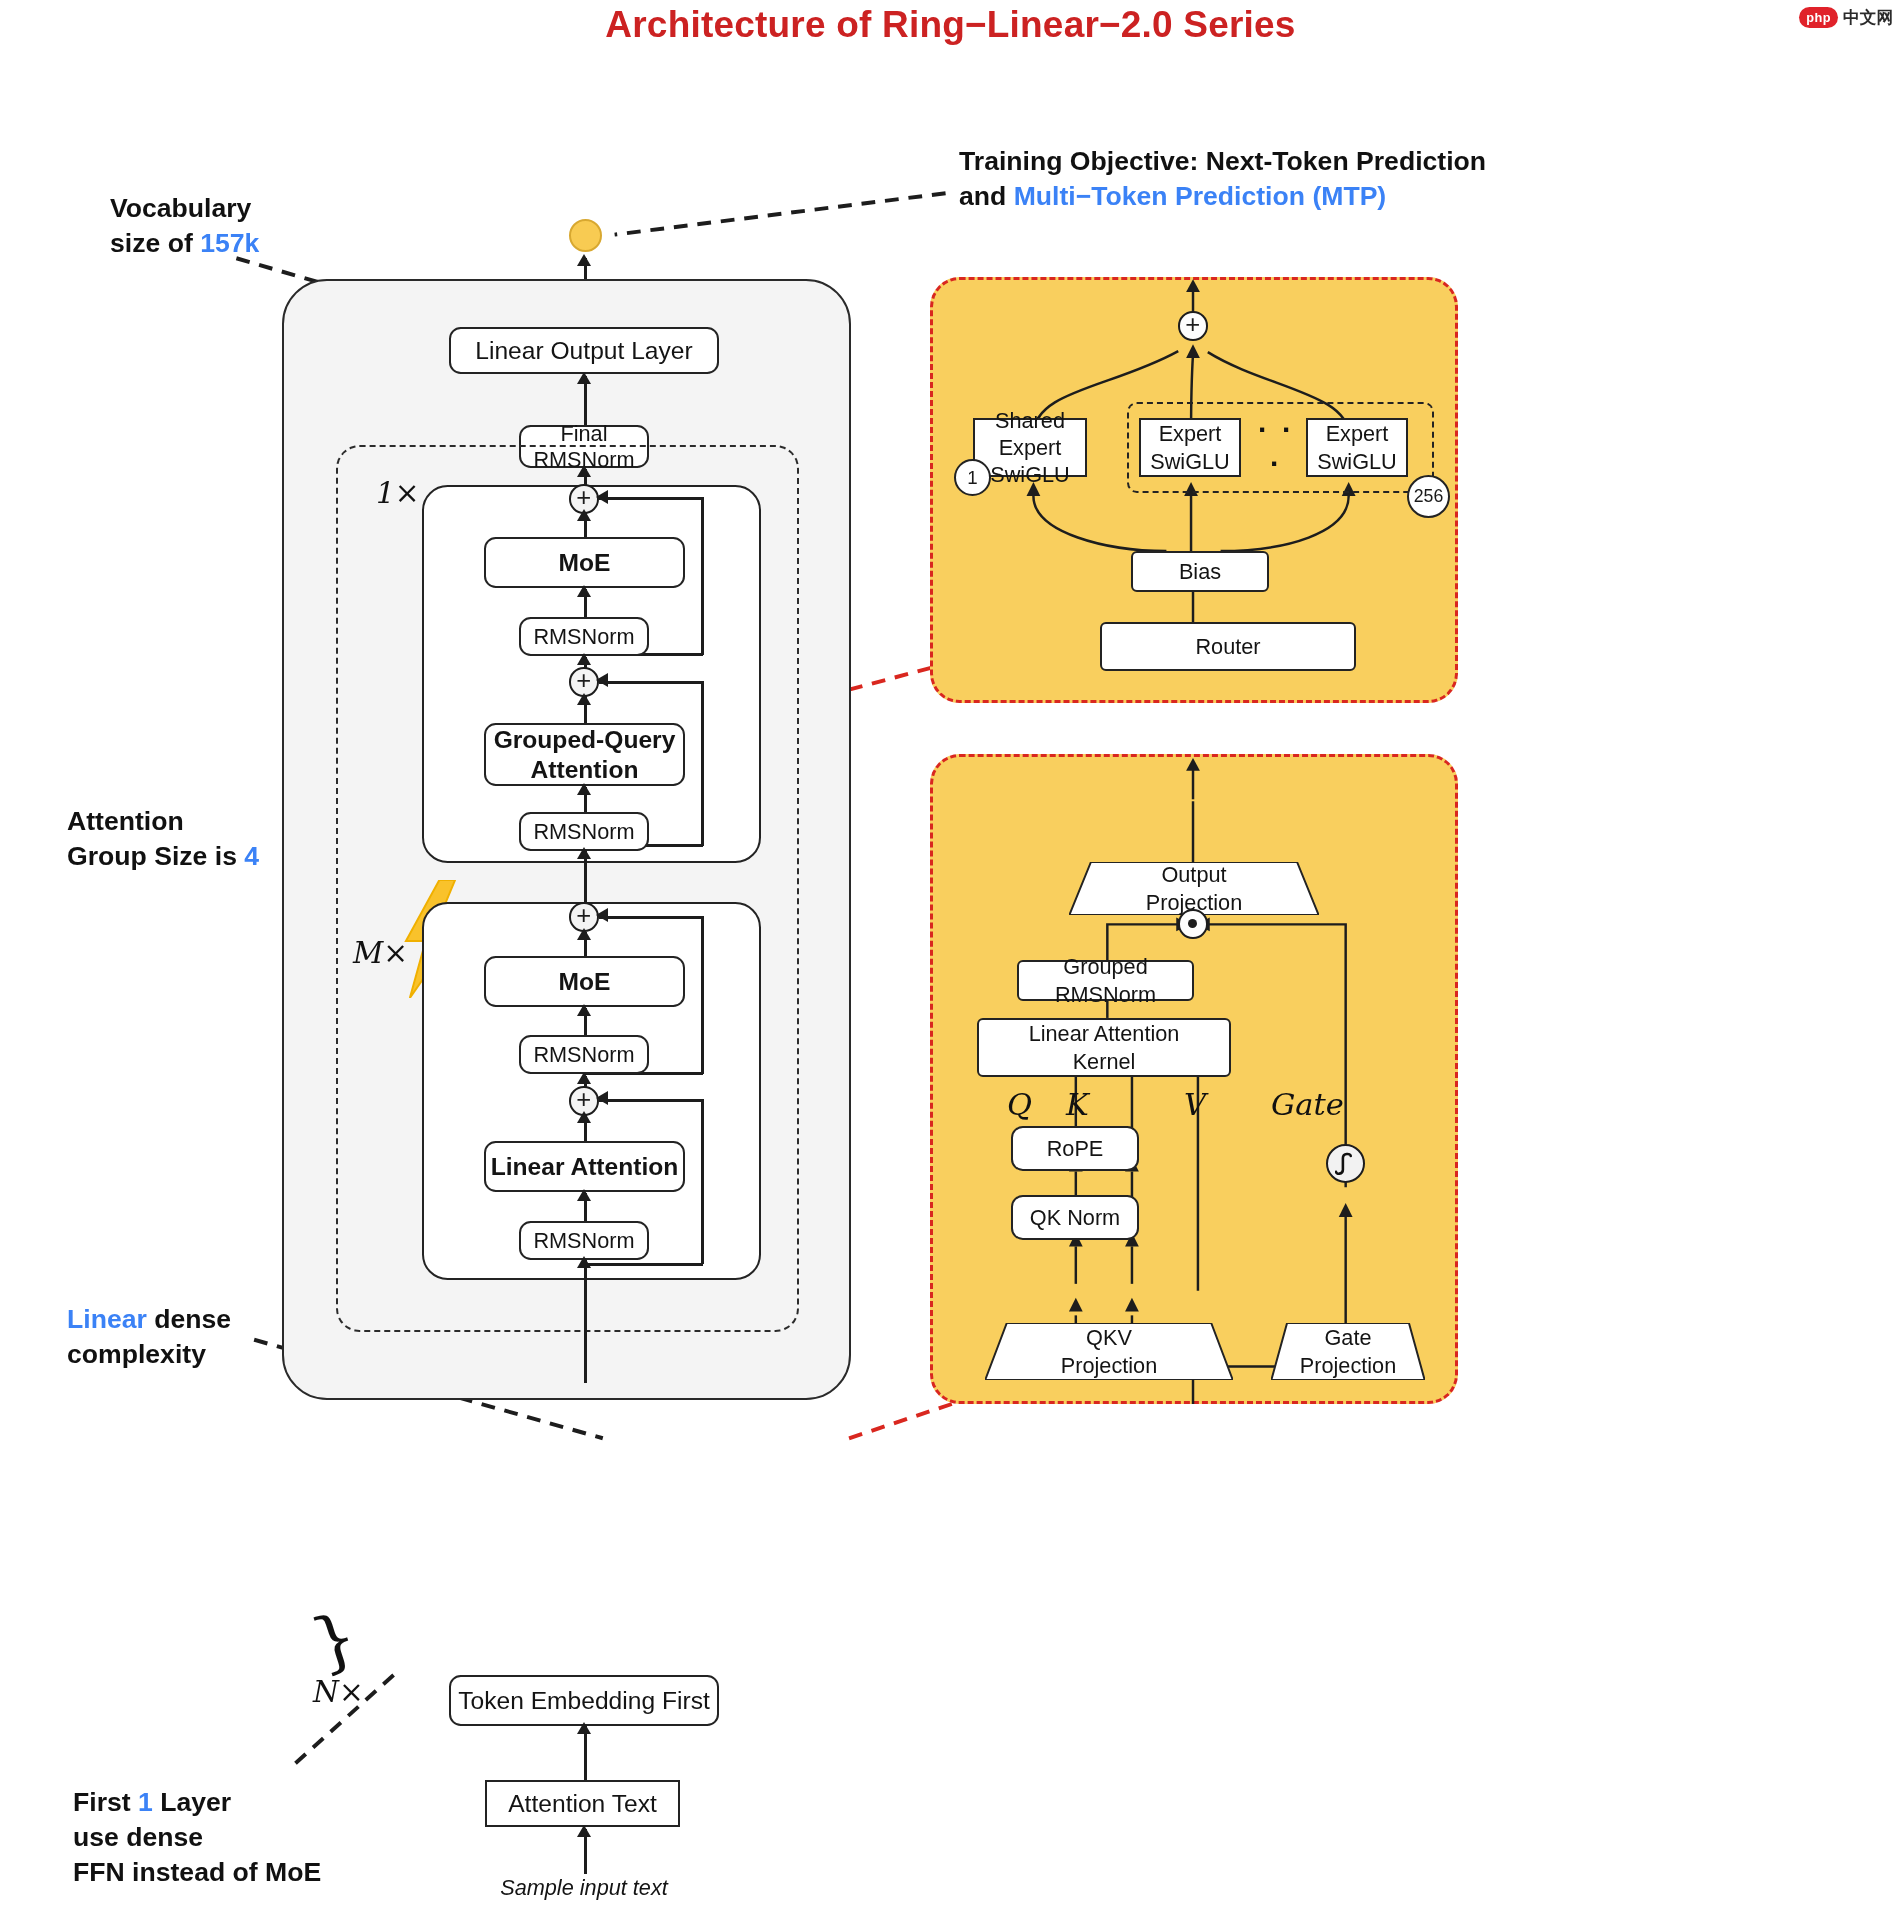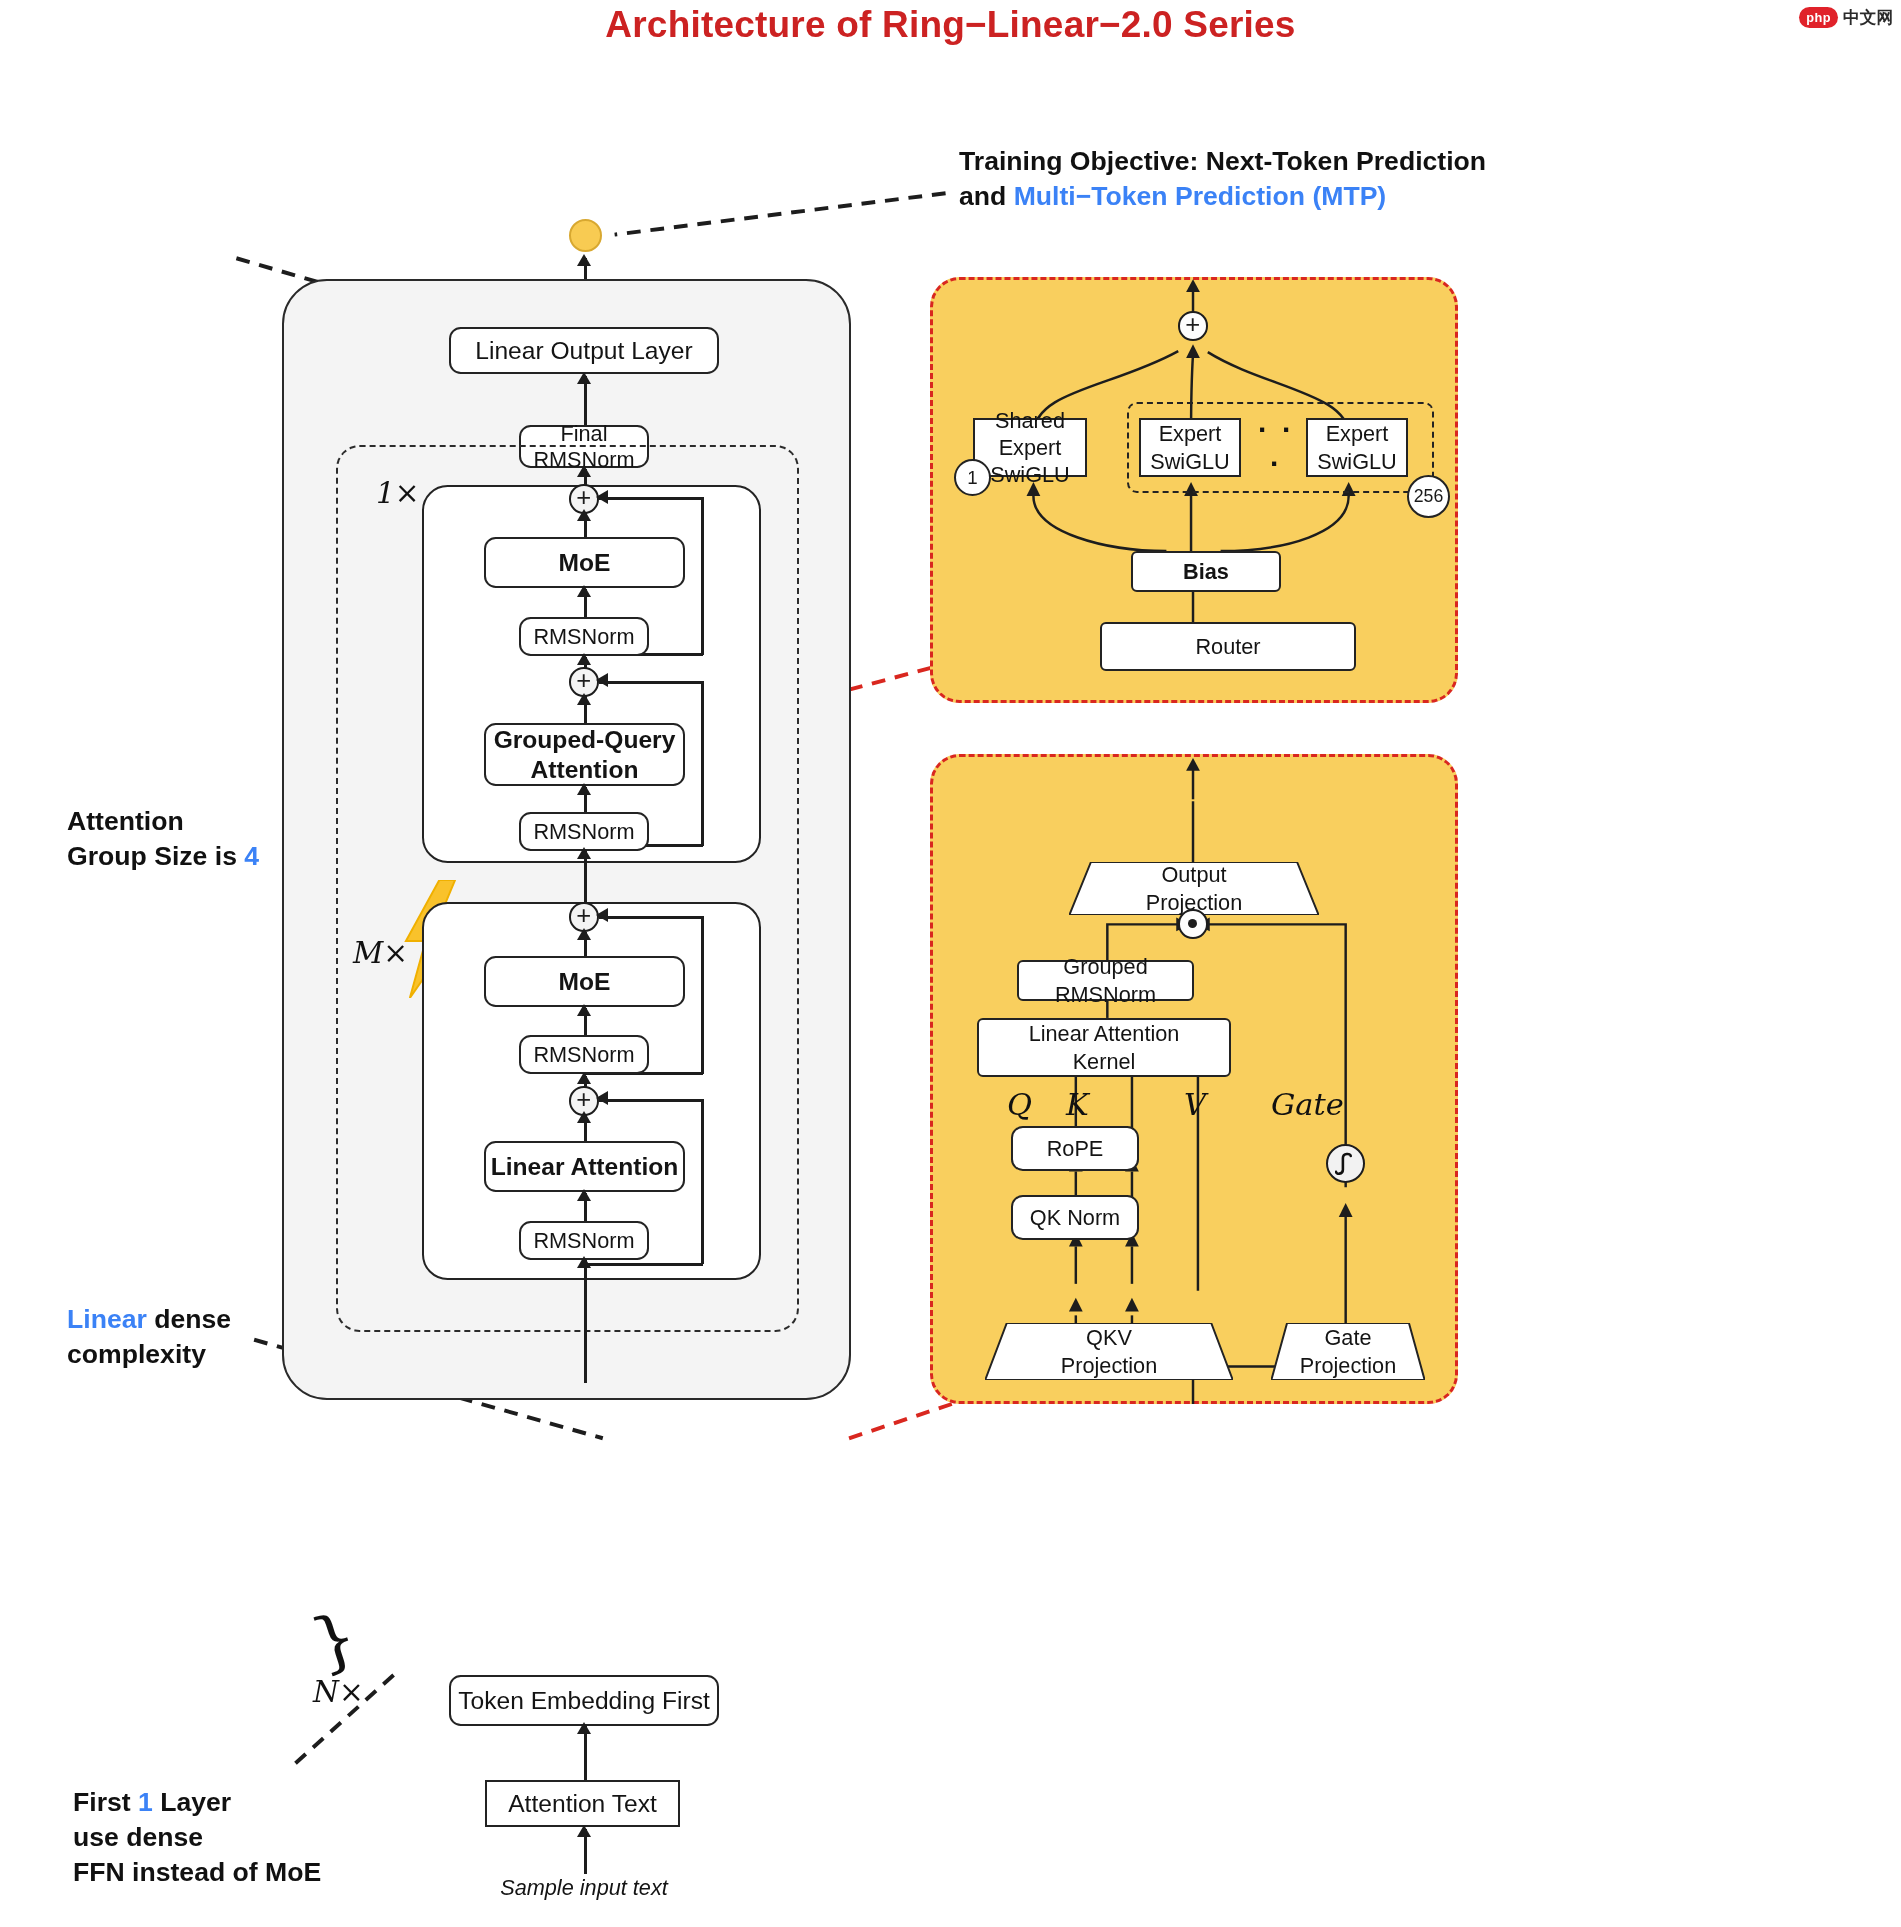--- a/index.html
+++ b/index.html
@@ -159,20 +159,24 @@
 
 <div id="canvas">
 
   <div class="abs" id="title">Architecture of Ring−Linear−2.0 Series</div>
 
   <div class="abs" id="watermark">
     <div id="wm-badge">php</div>
     <div id="wm-text">中文网</div>
   </div>
 
+  <div class="abs anno" style="left:110px;top:191px;width:296px;">
+    <div>Vocabulary</div>
+    <div><span>size of </span><span class="red">157k</span></div>
+  </div>
 
   <div class="abs anno" style="left:959px;top:144px;width:630px;">
     <div>Training Objective: Next-Token Prediction</div>
     <div><span>and </span><span class="red">Multi−Token Prediction (MTP)</span></div>
   </div>
 
   <div class="abs anno" style="left:67px;top:804px;width:325px;">
     <div>Attention</div>
     <div><span>Group Size is </span><span class="red">4</span></div>
   </div>
@@ -360,21 +364,21 @@
 
   <div class="abs ellipsis ctr" style="left:1249px;top:435px;width:55px;height:23.6px;">· · ·</div>
 
   <div class="abs pbox ctr" style="left:1306px;top:418px;width:102px;height:59px;flex-direction:column;">
     <span>Expert</span>
     <span>SwiGLU</span>
   </div>
 
   <div class="abs numbadge" style="left:1407px;top:475px;width:43px;height:43px;font-size:17.7px;">256</div>
 
-  <div class="abs pbox ctr rbox" style="left:1131px;top:551px;width:150px;height:41px;border-radius:5.9px;font-weight:bold;">Bias</div>
+  <div class="abs pbox ctr rbox" style="left:1131px;top:551px;width:138px;height:41px;border-radius:5.9px;">Bias</div>
 
   <div class="abs pbox ctr" style="left:1100px;top:622px;width:256px;height:49px;border-radius:5.9px;">Router</div>
 
   <div class="abs panel" id="panel-attn"></div>
 
   <svg class="abs" style="left:930px;top:754px;width:528px;height:650px;pointer-events:none;" viewBox="0 0 536 660" width="528" height="650">
 
     <line x1="267" y1="10" x2="267" y2="46" stroke="#1d1d1d" stroke-width="2.5"></line>
     <polygon points="267,4 260,17 274,17" fill="#1d1d1d"></polygon>
 

